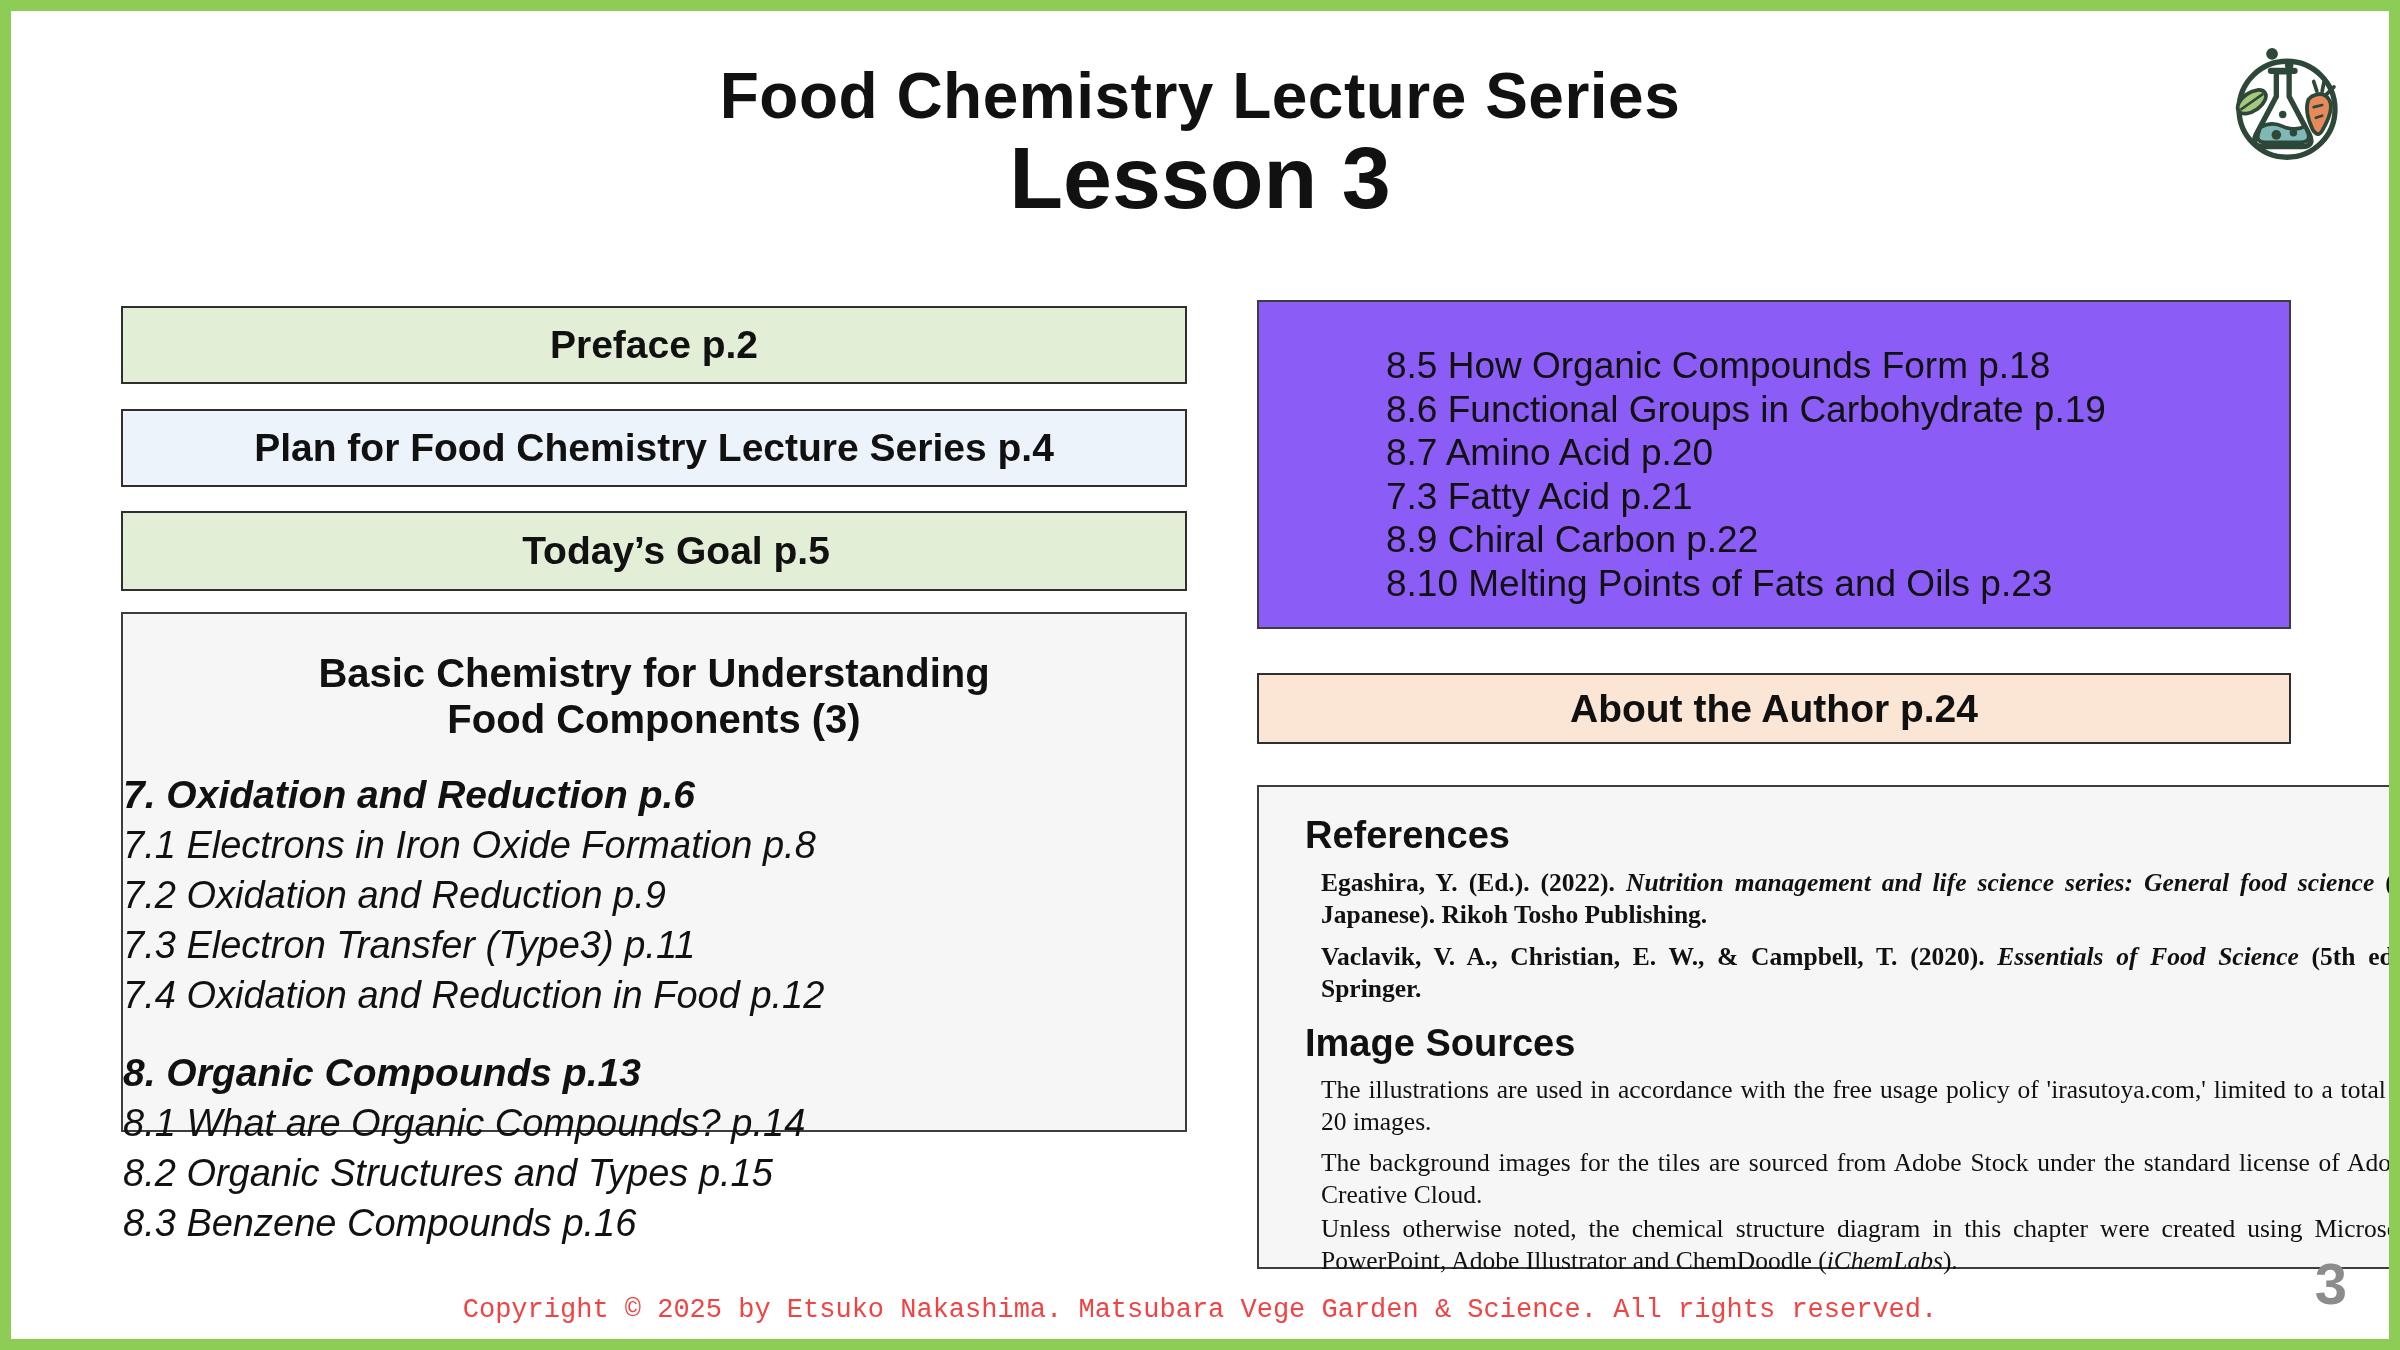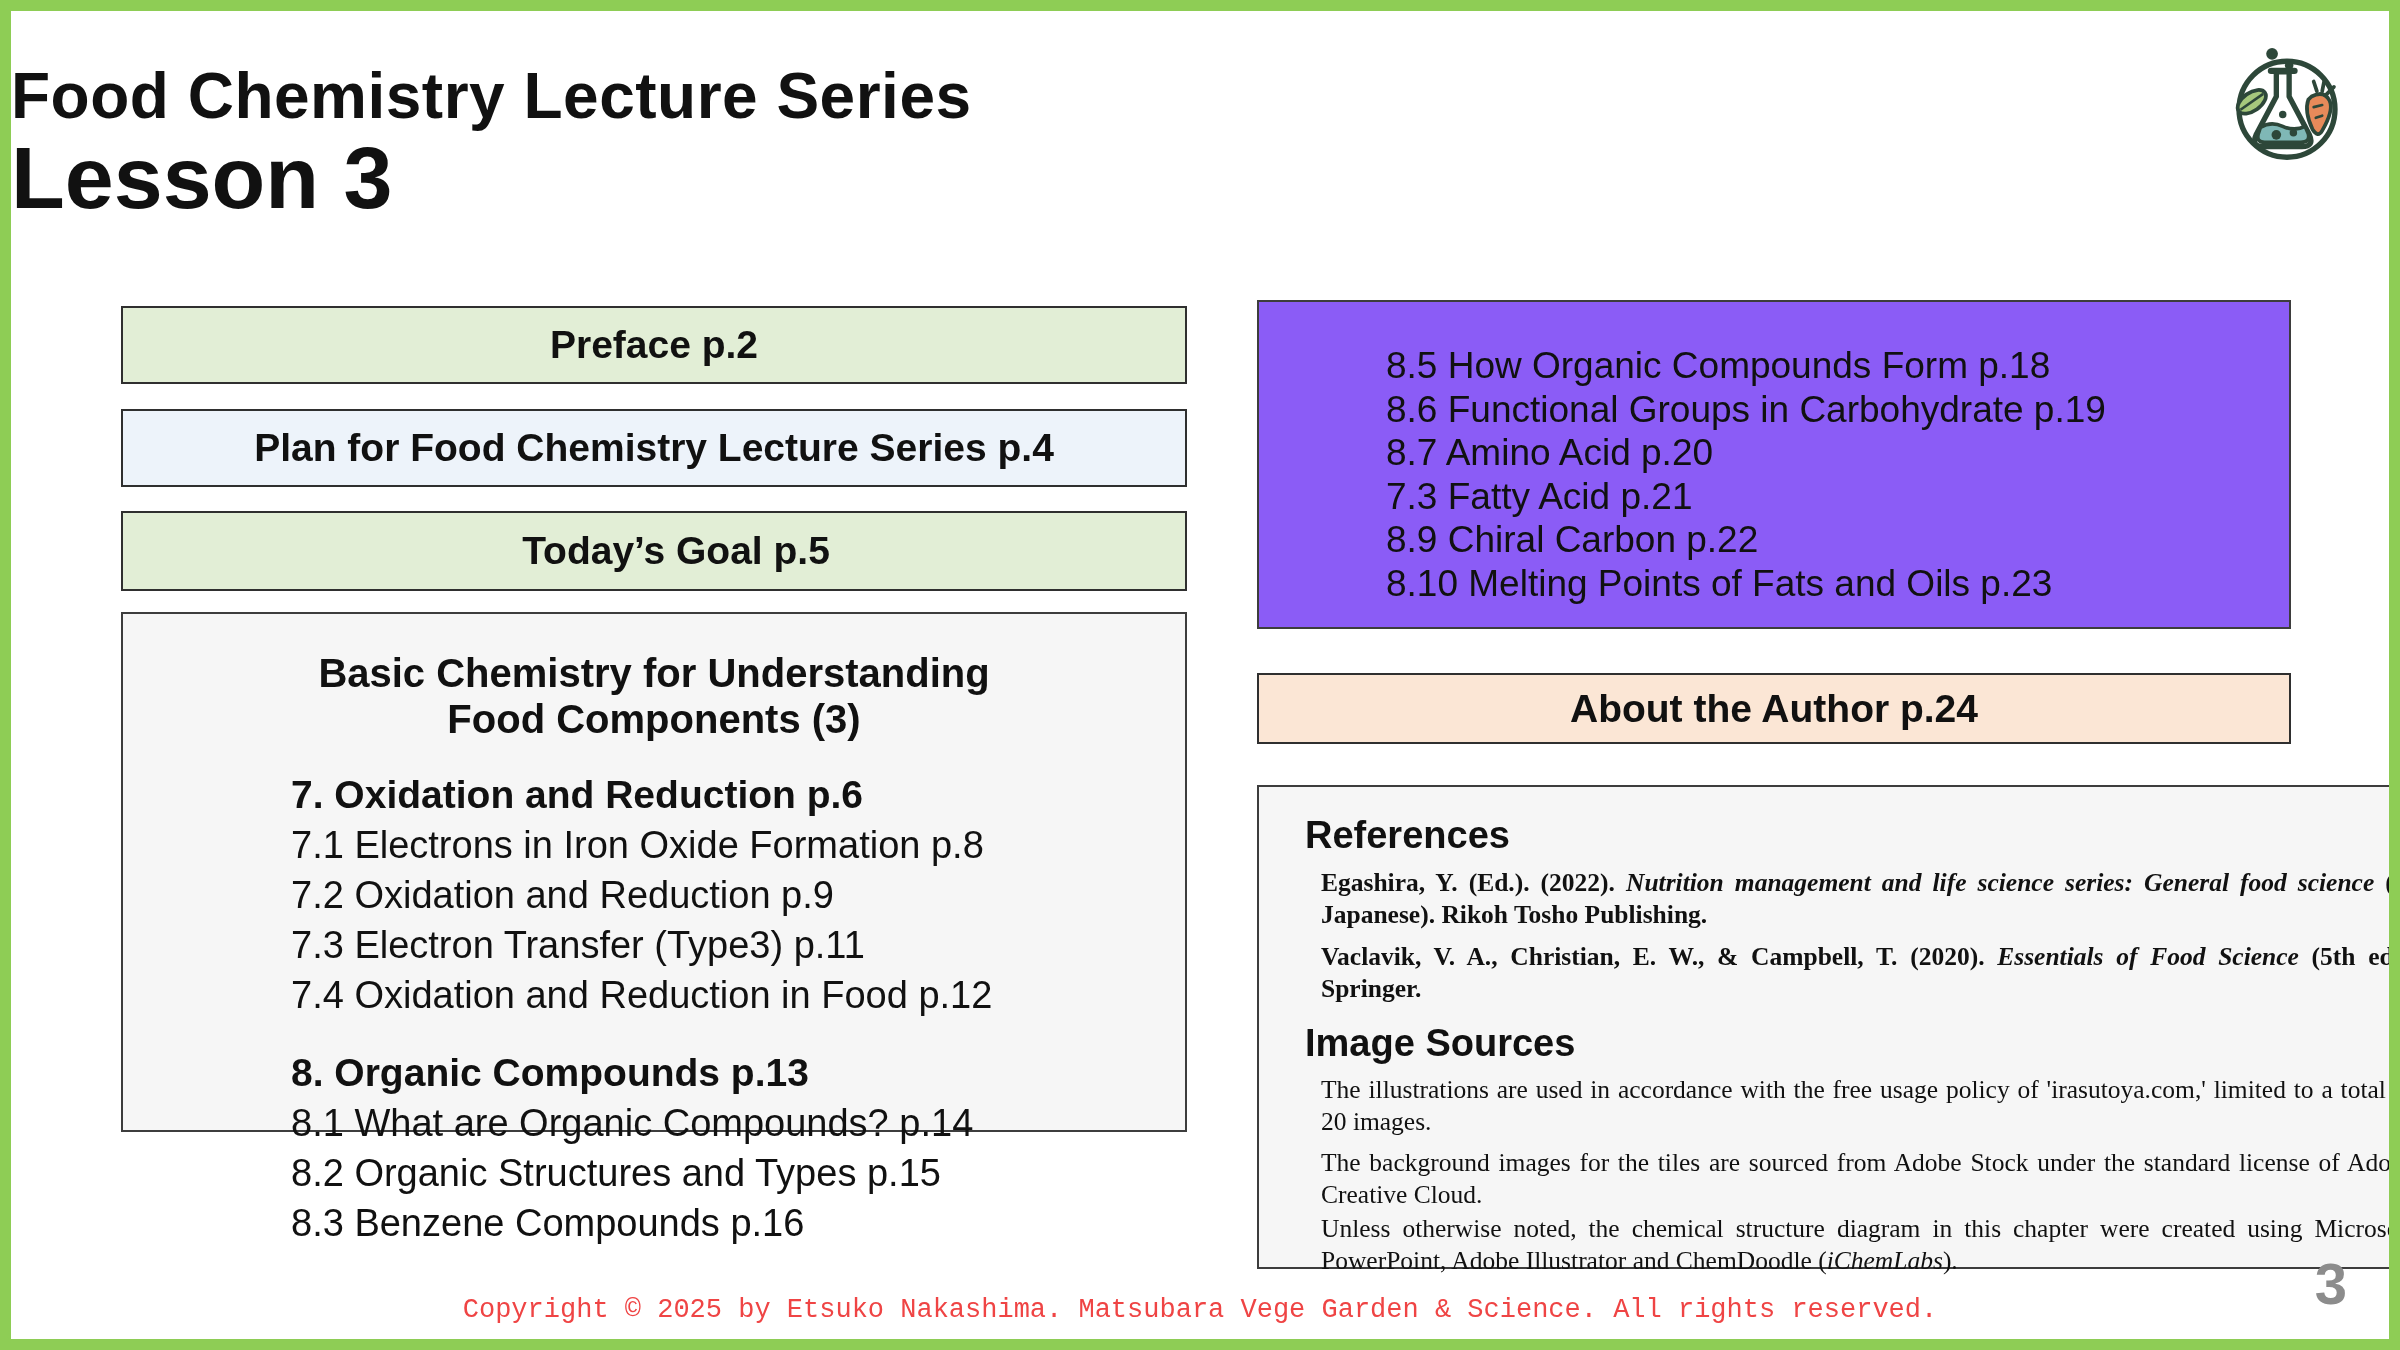--- a/index.html
+++ b/index.html
@@ -2,37 +2,37 @@
 <html><head>
 <meta charset="utf-8">
 <style>
   html,body { margin:0; padding:0; background:#ffffff; }
   .slide {
     position:relative; width:2400px; height:1350px; box-sizing:border-box;
     background:#ffffff; border:11px solid var(--frame-green,#8ecd55);
     font-family:"Liberation Sans", sans-serif; color:#111; overflow:hidden;
   }
   
-  .titles { position:absolute; top:52px; left:0; width:100%; text-align:left; }
+  .titles { position:absolute; top:52px; left:0; width:100%; text-align:center; }
   .series-title { font-size:64px; font-weight:bold; letter-spacing:0.5px; line-height:1.05; }
   .lesson-title { font-size:88px; font-weight:bold; line-height:1.1; }
   .logo { position:absolute; top:30px; right:38px; width:128px; height:128px; }
   
   .bar-box {
     position:absolute; left:110px; width:1066px; box-sizing:border-box;
     border:2px solid #2f2f2f; display:flex; align-items:center; justify-content:center;
     font-size:39px; font-weight:bold;
   }
   .outline-box {
     position:absolute; box-sizing:border-box; border:2px solid #3d3d3d; background:#f6f6f6;
   }
   
   .toc-box { left:110px; top:601px; width:1066px; height:520px; }
   .toc-title { margin-top:36px; text-align:center; font-size:40px; font-weight:bold; line-height:46px; }
-  .toc-body { padding-left:168px; padding-right:20px; }
+  .toc-body { padding-right:20px;font-style:italic; }
   .toc-heading { margin-top:28px; font-size:39px; font-weight:bold; line-height:50px; }
   .toc-item { font-size:38px; line-height:50px; }
   
   .cont-box { left:1246px; top:289px; width:1034px; height:329px; }
   .cont-list { padding:42px 20px 0 127px; }
   .cont-item { font-size:37px; line-height:43.5px; }
   .refs-box { left:1246px; top:774px; width:1200px; height:484px; padding:26px 40px 0 46px; }
   .refs-heading { font-size:38px; font-weight:bold; line-height:44px; }
   .ref-entry {
     font-family:"Liberation Serif", serif; font-size:25.5px; line-height:32px;

